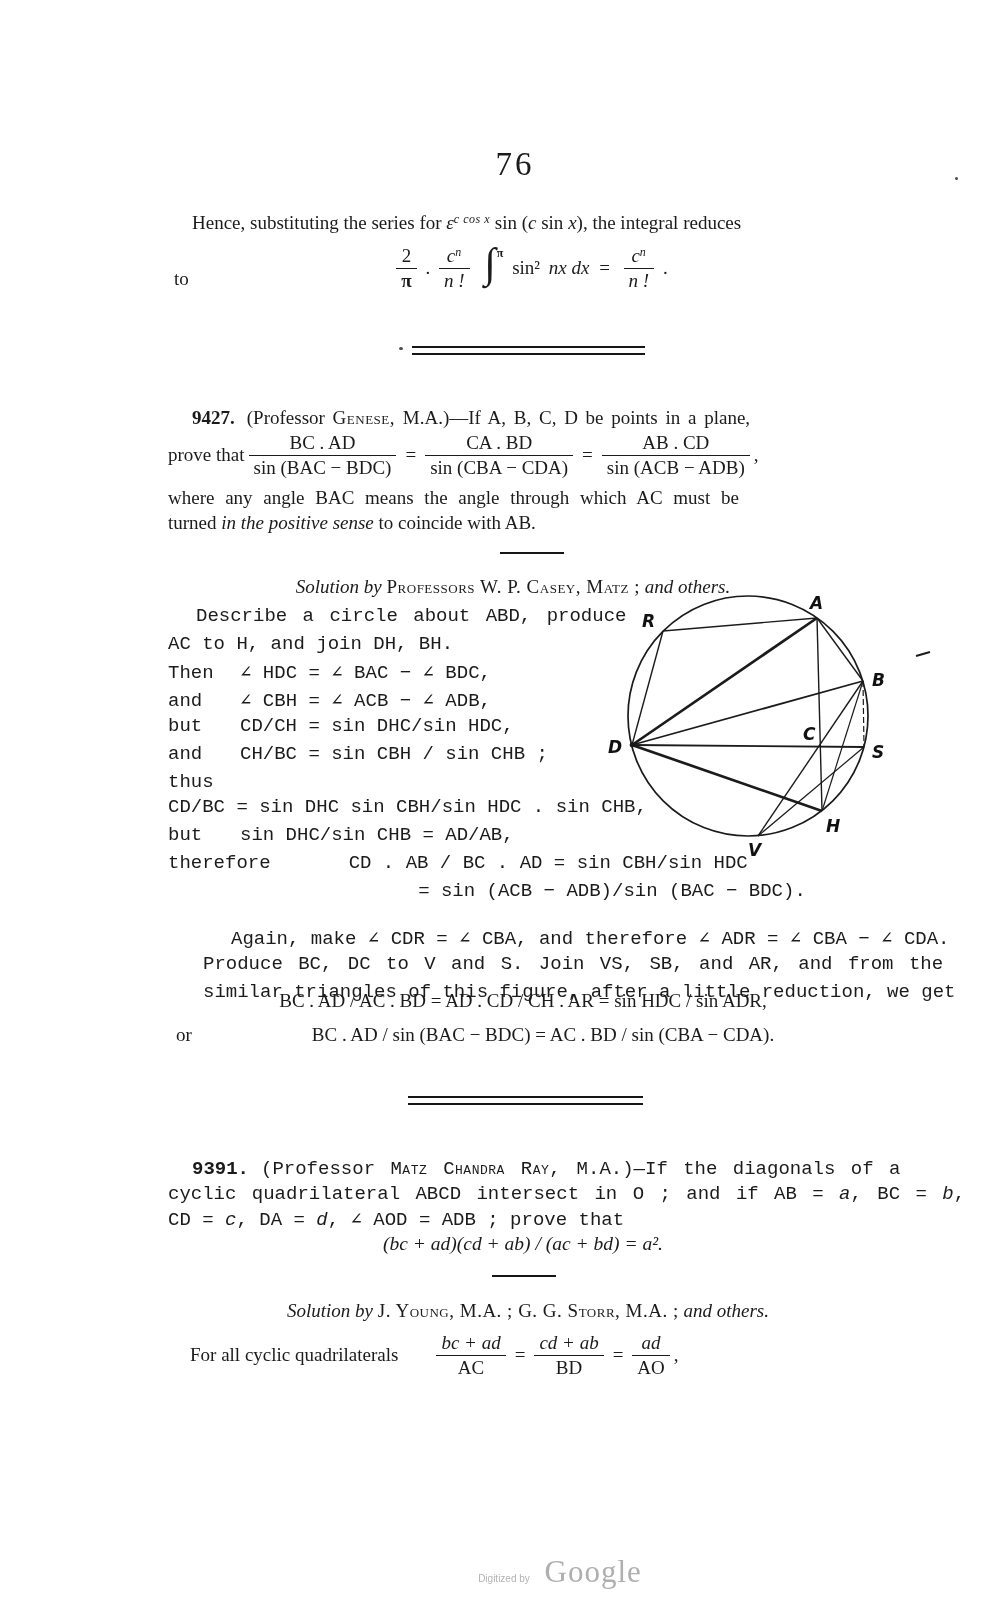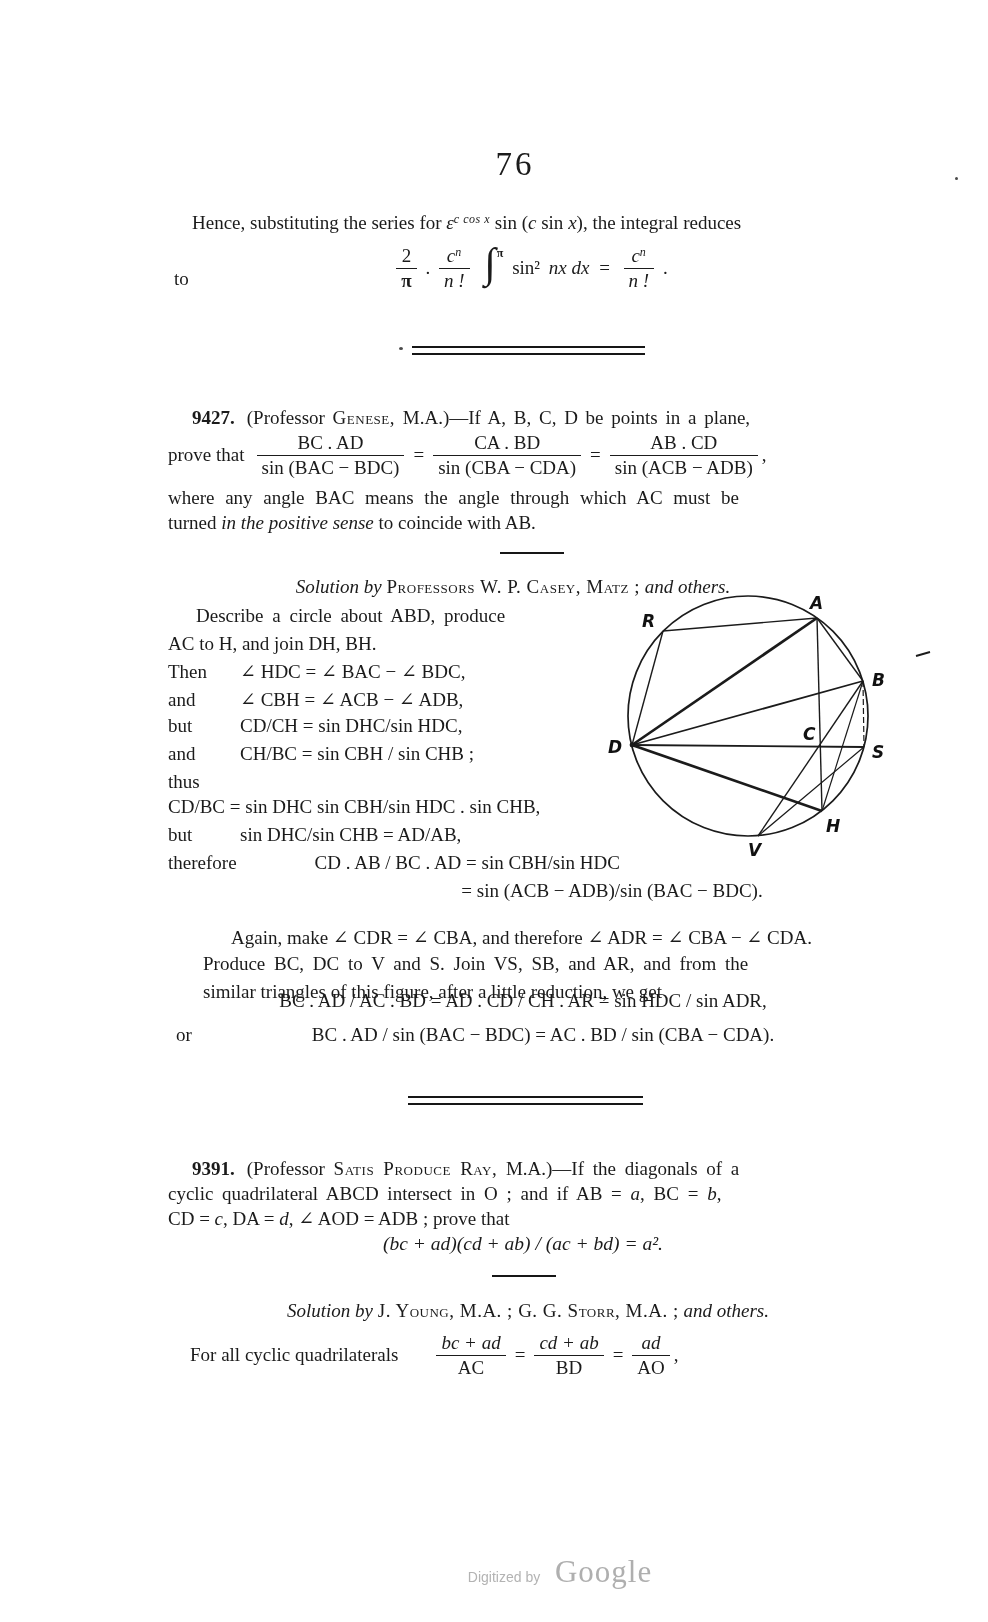--- a/index.html
+++ b/index.html
@@ -19,23 +19,23 @@
   .frac .den{display:block;border-top:1.8px solid #1b1b1b;padding:1px 5px 0;}
   .eqs{display:inline-block;vertical-align:middle;margin:0 5px;}
   .tok{display:inline-block;vertical-align:middle;}
   sup.s{font-size:12px;vertical-align:6px;letter-spacing:.5px;}
   .int{font-size:42px;line-height:0;vertical-align:-4px;display:inline-block;margin:0 1px 0 6px;}
   .intsup{font-size:12px;vertical-align:16px;margin-right:4px;}
   
   .ruleD{height:5px;border-top:2.6px solid #161616;border-bottom:2.6px solid #161616;}
   .ruleS{border-top:2.4px solid #161616;}
   
-  .line{height:27.6px;white-space:nowrap;}
+  .line{height:27.6px;white-space:nowrap;font-family:Liberation Mono, monospace;}
   .lbl{display:inline-block;width:72px;}
-  .footer-small{font-family:"Liberation Sans","DejaVu Sans",sans-serif;font-size:14px;color:#b3b3b3;}
+  .footer-small{font-family:"Liberation Sans","DejaVu Sans",sans-serif;font-size:10px;color:#b3b3b3;}
   .footer-big{font-size:31px;color:#afafaf;letter-spacing:1px;margin-left:10px;}
   .artifact{position:absolute;background:#4a4a4a;border-radius:50%;}
 </style>
 </head>
 <body>
 
 <div class="page">
 
   <div class="abs ctr" style="top:146px;left:30px;width:970px;font-size:33px;letter-spacing:3px;">76</div>
 
@@ -66,21 +66,21 @@
   </div>
 
   <div class="abs artifact" style="top:347px;left:399px;width:4px;height:3px;"></div>
   <div class="abs ruleD" style="top:346px;left:412px;width:233px;"></div>
 
   <div class="abs" style="top:407px;left:168px;width:710px;white-space:nowrap;word-spacing:3px;">
     <span class="indent"></span><span class="b" style="margin-right:12px;">9427.</span><span>(Professor </span><span class="sc">Genese,</span><span> M.A.)—If A, B, C, D be points in a plane,</span>
   </div>
 
   <div class="abs" style="top:432px;left:168px;width:700px;display:flex;align-items:center;white-space:nowrap;">
-    <span style="margin-right:8px;">prove that</span>
+    <span style="margin-right:0;">prove that</span>
     <span class="frac">
       <span class="num">BC . AD</span>
       <span class="den">sin (BAC − BDC)</span>
     </span>
     <span class="eqs">=</span>
     <span class="frac">
       <span class="num">CA . BD</span>
       <span class="den">sin (CBA − CDA)</span>
     </span>
     <span class="eqs">=</span>
@@ -160,21 +160,21 @@
         <text x="226" y="254">H</text>
         <text x="148" y="278">V</text>
       </g>
     </svg>
   </div>
 
   <div class="abs ruleD" style="top:1096px;left:408px;width:235px;"></div>
 
   <div class="abs" style="top:1158px;left:168px;width:710px;">
     <div class="line ws4" style="height:24.7px;white-space:nowrap;">
-      <span class="indent"></span><span class="b" style="margin-right:12px;">9391.</span><span>(Professor </span><span class="sc">Satis Produce Ray,</span><span> M.A.)—If the diagonals of a</span>
+      <span class="indent"></span><span class="b" style="margin-right:12px;">9391.</span><span>(Professor </span><span class="sc">Matz Chandra Ray,</span><span> M.A.)—If the diagonals of a</span>
     </div>
     <div class="line ws4" style="height:24.7px;white-space:nowrap;">
       <span>cyclic quadrilateral ABCD intersect in O ; and if AB = </span><span class="it">a</span><span>,  BC = </span><span class="it">b</span><span>,</span>
     </div>
     <div class="line" style="height:24.7px;white-space:nowrap;">
       <span>CD = </span><span class="it">c</span><span>, DA = </span><span class="it">d</span><span>, ∠ AOD = ADB ;  prove that</span>
     </div>
   </div>
 
   <div class="abs ctr it" style="top:1233px;left:168px;width:710px;font-size:19.5px;">(bc + ad)(cd + ab) / (ac + bd) = a².</div>

